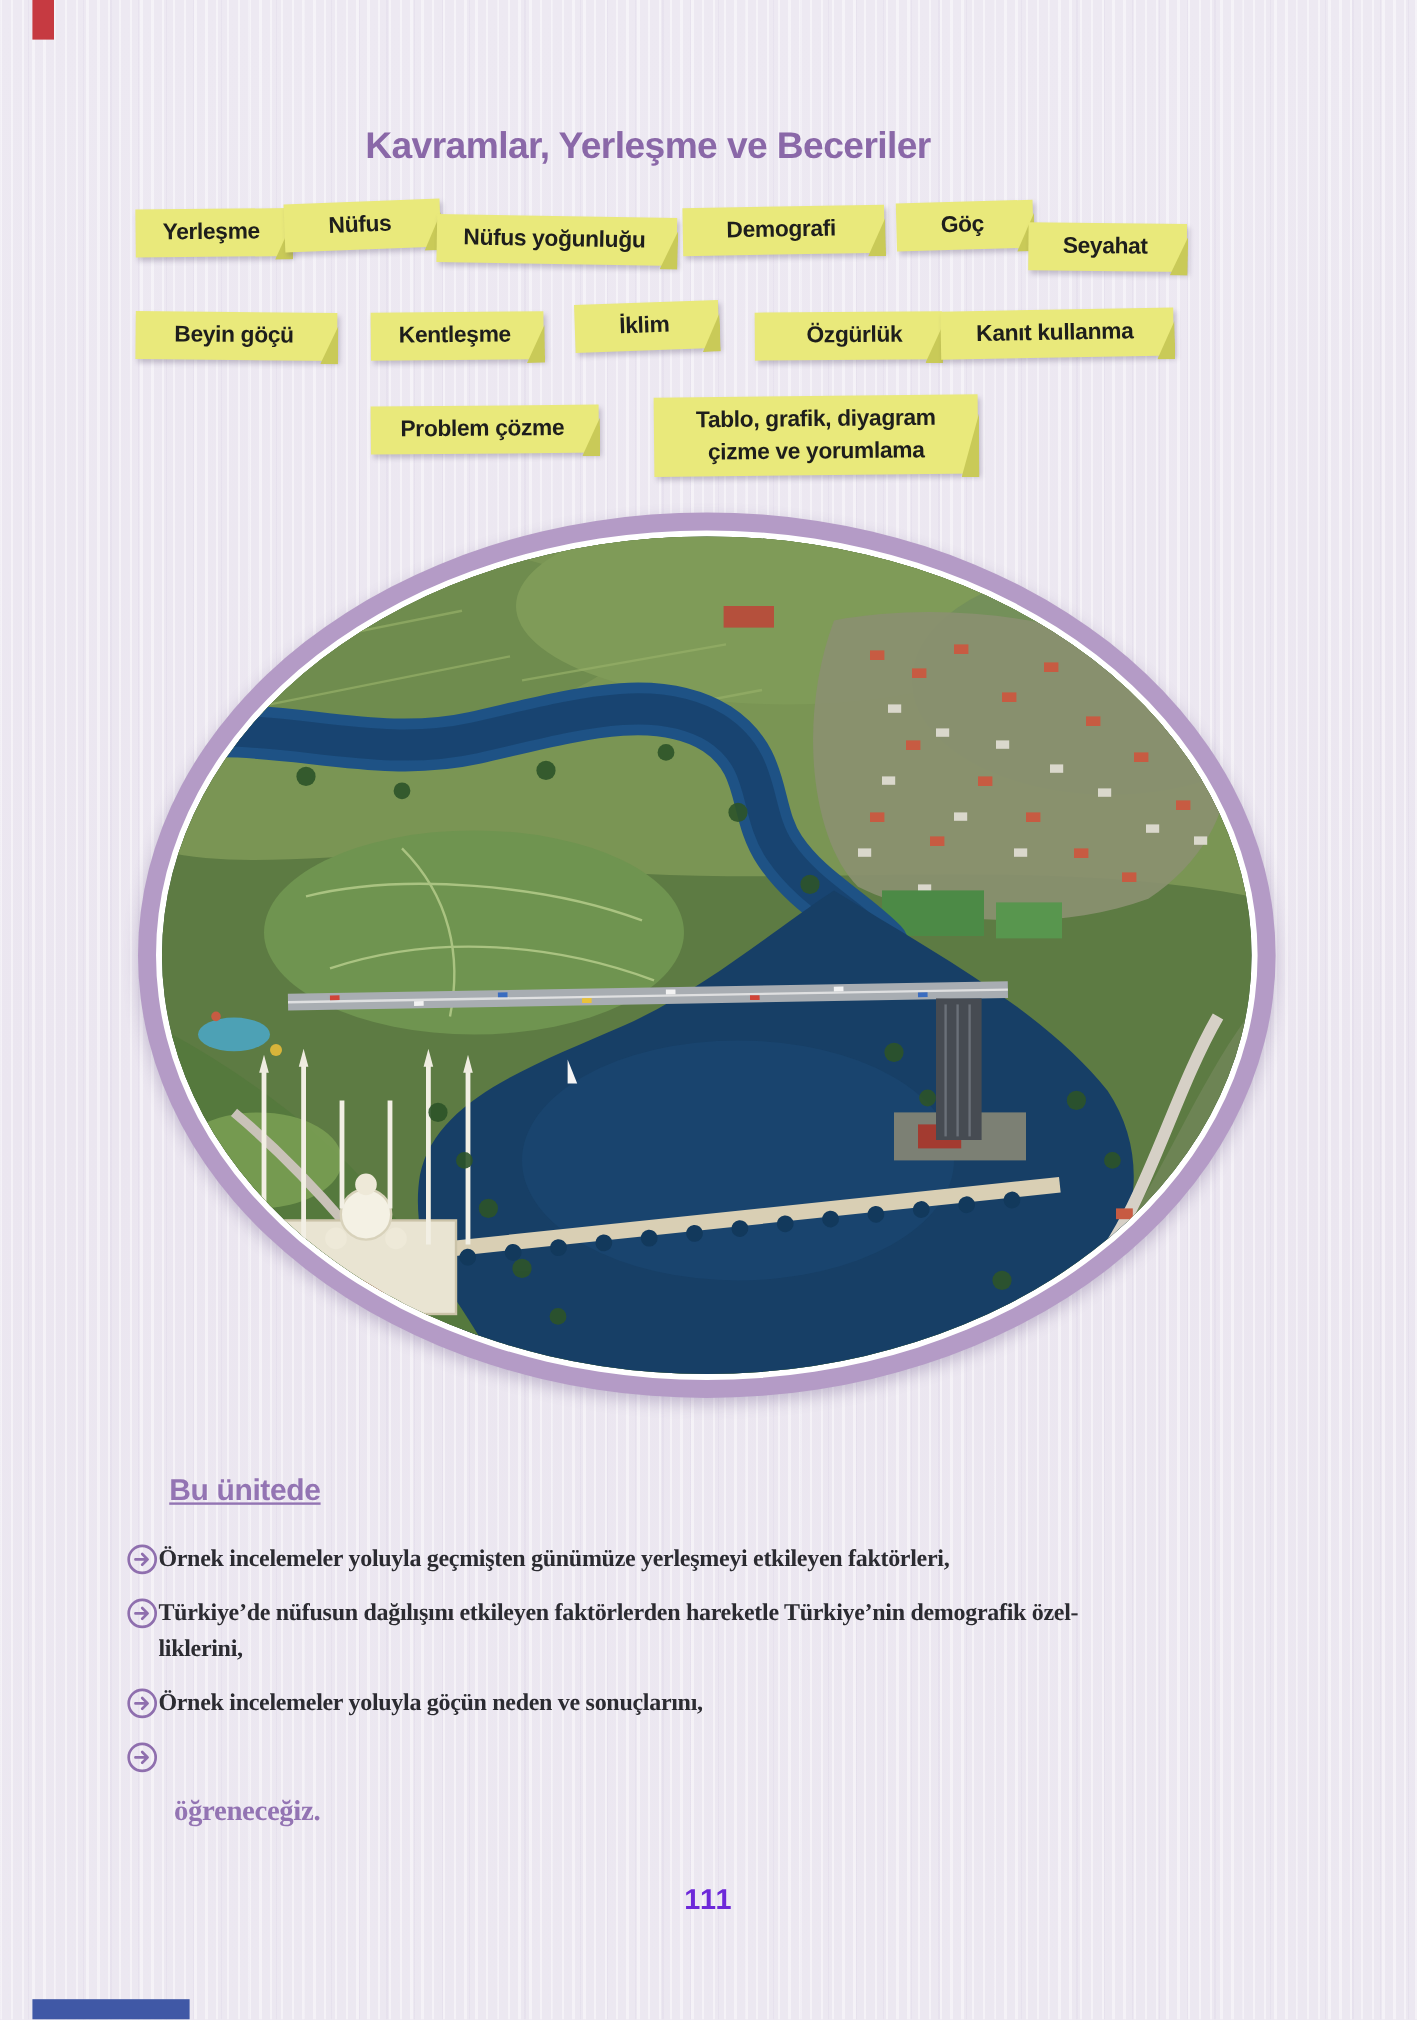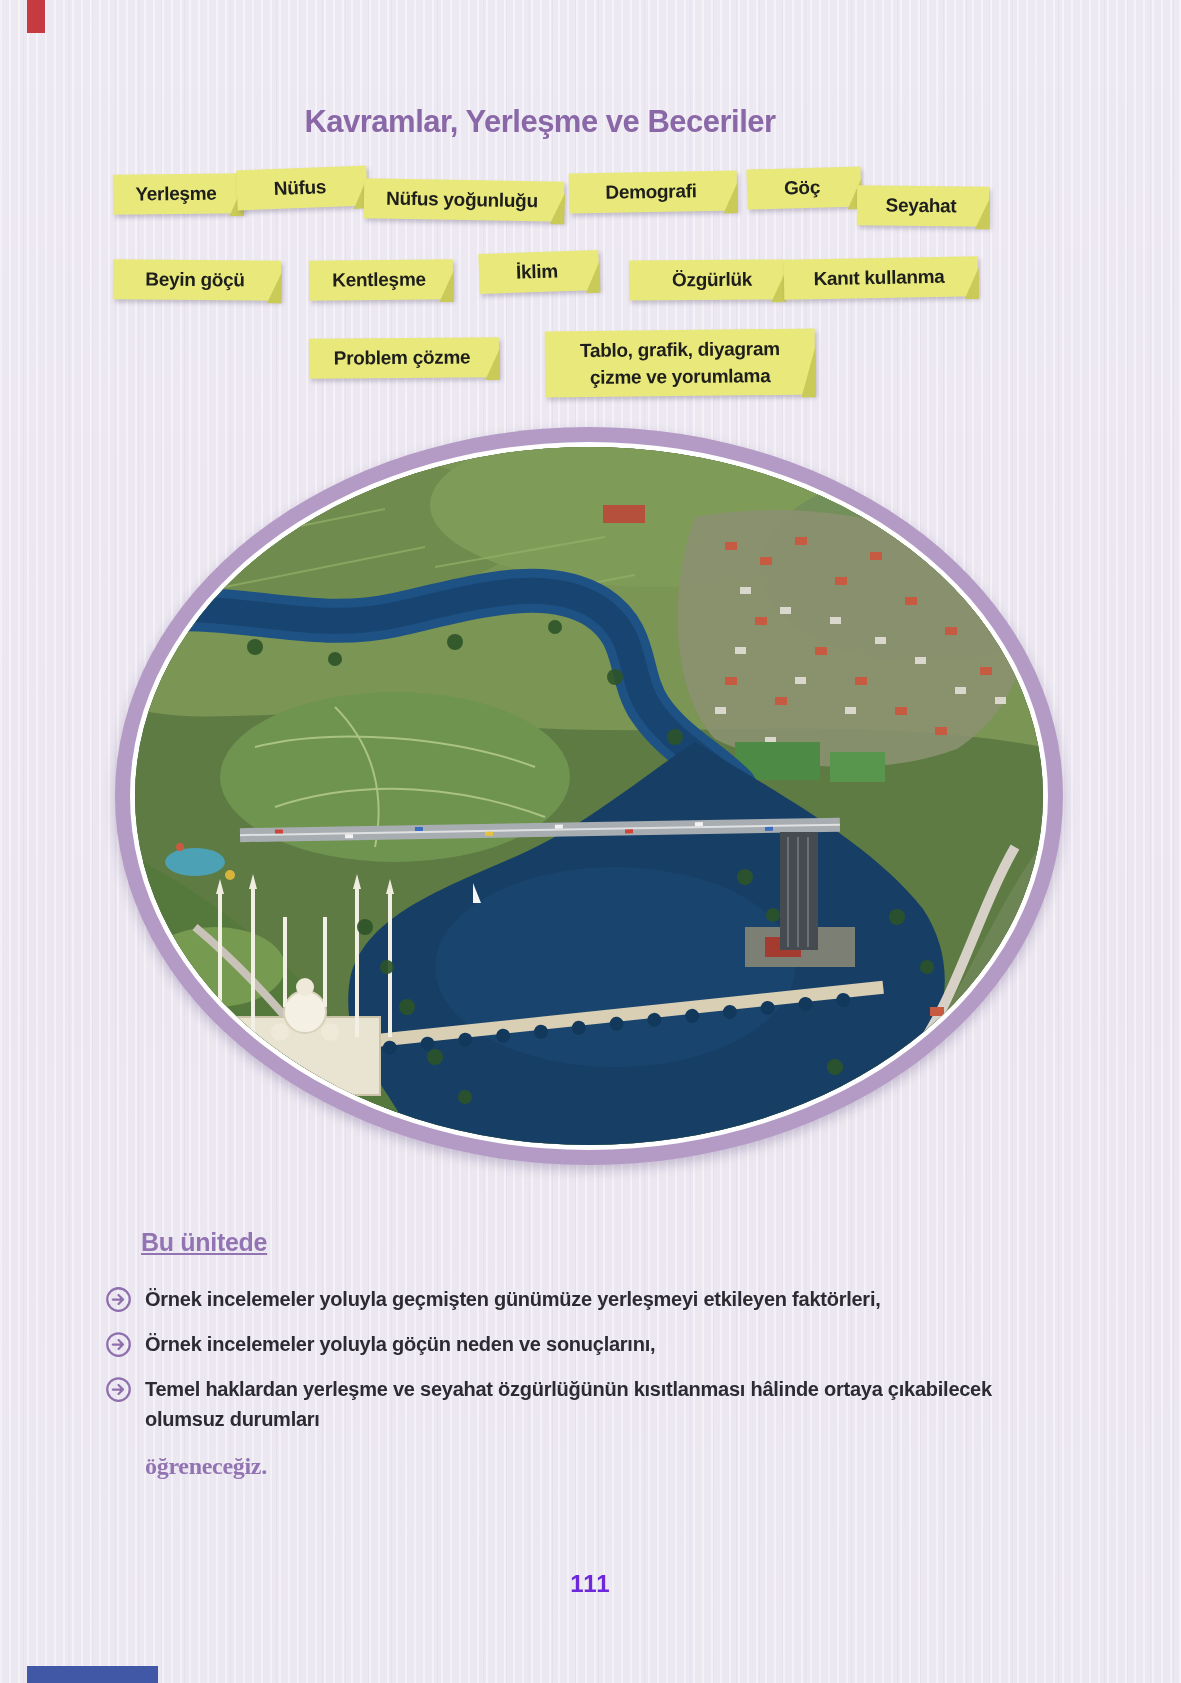--- a/index.html
+++ b/index.html
@@ -37,21 +37,21 @@
   
   .oval{position:absolute;left:115px;top:427px;width:948px;height:738px;border-radius:50%;
     background:#b49bc6;box-shadow:0 5px 12px rgba(100,80,130,.3);}
   .oval-inner{position:absolute;inset:15px;border-radius:50%;border:5px solid #ffffff;
     overflow:hidden;background:#2c4f33;}
   .oval-inner svg{display:block;width:100%;height:100%;}
   
   .bu-unitede{position:absolute;left:141px;top:1228px;color:#9374b3;font-size:25px;
     font-weight:bold;letter-spacing:-.3px;text-decoration:underline;}
   .objectives{position:absolute;left:105px;top:1284px;width:990px;}
-  .obj-item{display:flex;gap:13px;margin-bottom:15px;}
+  .obj-item{display:flex;margin-bottom:15px;font-family:Liberation Serif, serif;}
   .obj-icon{flex:0 0 27px;height:27px;margin-top:2px;}
   .obj-text{color:#2b2b31;font-size:20px;font-weight:bold;line-height:30px;letter-spacing:-.25px;}
   .footer-word{margin-left:40px;margin-top:19px;color:#9374b3;font-size:24px;
     font-weight:bold;letter-spacing:-.3px;font-family:Liberation Serif, serif;}
   .page-number{position:absolute;left:0;right:0;top:1570px;text-align:center;
     color:#6d28d9;font-size:24px;font-weight:600;letter-spacing:1px;}
 </style>
 </head>
 <body>
 
@@ -257,29 +257,35 @@
     <div class="obj-text">
       <div>Örnek incelemeler yoluyla geçmişten günümüze yerleşmeyi etkileyen faktörleri,</div>
     </div>
   </div>
   <div class="obj-item">
     <svg class="obj-icon" viewBox="0 0 24 24">
       <circle cx="12" cy="12" r="10" fill="none" stroke="#8f6fae" stroke-width="2"></circle>
       <path d="M7 12h8 M12 8l4 4-4 4" fill="none" stroke="#8f6fae" stroke-width="2" stroke-linecap="round" stroke-linejoin="round"></path>
     </svg>
     <div class="obj-text">
+      <div>Türkiye’de nüfusun dağılışını etkileyen faktörlerden hareketle Türkiye’nin demografik özel-</div>
+      <div>liklerini,</div>
+    </div>
+  </div>
+  <div class="obj-item">
+    <svg class="obj-icon" viewBox="0 0 24 24">
+      <circle cx="12" cy="12" r="10" fill="none" stroke="#8f6fae" stroke-width="2"></circle>
+      <path d="M7 12h8 M12 8l4 4-4 4" fill="none" stroke="#8f6fae" stroke-width="2" stroke-linecap="round" stroke-linejoin="round"></path>
+    </svg>
+    <div class="obj-text">
       <div>Örnek incelemeler yoluyla göçün neden ve sonuçlarını,</div>
     </div>
   </div>
   <div class="obj-item">
     <svg class="obj-icon" viewBox="0 0 24 24">
       <circle cx="12" cy="12" r="10" fill="none" stroke="#8f6fae" stroke-width="2"></circle>
       <path d="M7 12h8 M12 8l4 4-4 4" fill="none" stroke="#8f6fae" stroke-width="2" stroke-linecap="round" stroke-linejoin="round"></path>
     </svg>
-    <div class="obj-text">
-      <div>Temel haklardan yerleşme ve seyahat özgürlüğünün kısıtlanması hâlinde ortaya çıkabilecek</div>
-      <div>olumsuz durumları</div>
-    </div>
   </div>
   <div class="footer-word">öğreneceğiz.</div>
 </div>
 
 <div class="page-number">111</div>
 
 </body></html>

